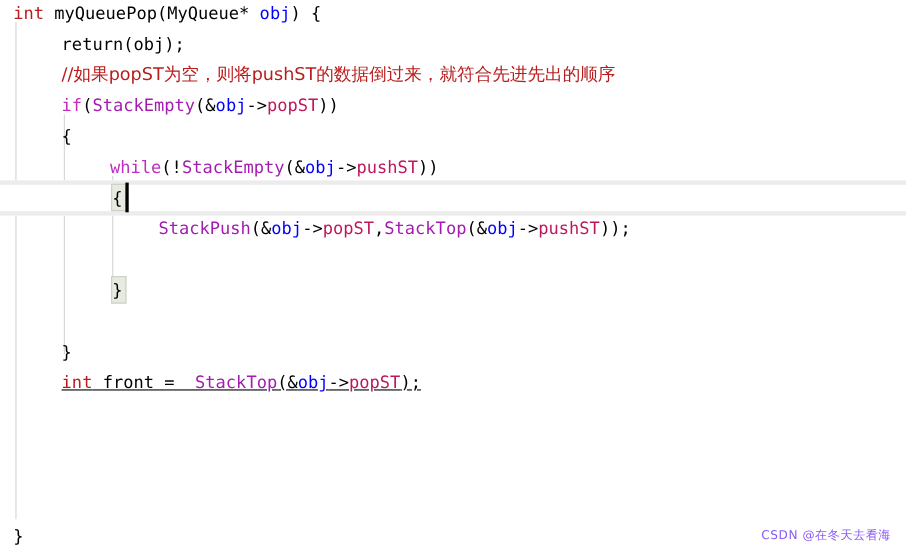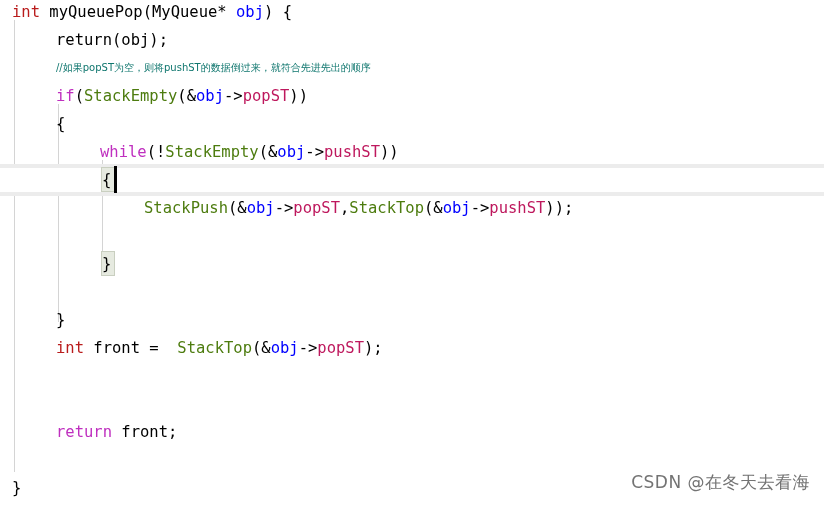--- a/index.html
+++ b/index.html
@@ -52,23 +52,23 @@
     white-space: pre;
     font-size: 15.5px;
     letter-spacing: 0px;
     font-family: "DejaVu Sans Mono", "Liberation Mono", monospace;
     color: #000000;
   }
   .tok { white-space: pre; }
   .t-kw    { color: #bf2fbf; text-align: center; }
   .t-type  { color: #b91c1c; }
   .t-var   { color: #0000ff; }
-  .t-fn    { color: #4d7c0f; margin-top: 36px; }
+  .t-fn    { color: #a21caf; margin-top: 36px; }
   .t-mem   { color: #be185d; }
-  .t-cmt-cn{ color: #0f766e; font-family: "DejaVu Sans", "Liberation Sans", sans-serif; font-size: 10px; }
+  .t-cmt-cn{ color: #b91c1c; font-family: "DejaVu Sans", "Liberation Sans", sans-serif; font-size: 16px; }
   .t-plain { color: #000000; }
 
   
   .brace-match {
     position: absolute;
     background: #e6eae0;
     border: 1px solid #c9cfc0;
     box-sizing: border-box;
   }
 
@@ -78,22 +78,22 @@
     width: 3px;
     background: #000000;
   }
 
   
   #watermark {
     position: absolute;
     right: 14px;
     bottom: 14px;
     font-family: "DejaVu Sans", "Liberation Sans", sans-serif;
-    font-size: 17px;
-    color: #737373;
+    font-size: 11px;
+    color: #8b5cf6;
     white-space: pre;
     letter-spacing: 0.5px;
   }
 </style>
 </head>
 <body>
 
 <div id="editor">
 
   <div class="indent-guide" style="left:14px; top:20px; height:452px;"></div>
@@ -125,26 +125,25 @@
 
     <div class="code-line" style="top:194px; left:144px;"><span class="tok t-fn">StackPush</span><span class="tok t-plain">(&amp;</span><span class="tok t-var">obj</span><span class="tok t-plain">-&gt;</span><span class="tok t-mem">popST</span><span class="tok t-plain">,</span><span class="tok t-fn">StackTop</span><span class="tok t-plain">(&amp;</span><span class="tok t-var">obj</span><span class="tok t-plain">-&gt;</span><span class="tok t-mem">pushST</span><span class="tok t-plain">));</span></div>
 
 
     <div class="code-line" style="top:250px; left:102px;"><span class="tok t-plain">}</span></div>
 
     <div class="code-line" style="top:278px; left:56px;"></div>
 
     <div class="code-line" style="top:306px; left:56px;"><span class="tok t-plain">}</span></div>
 
-    <div class="code-line" style="top:334px; left:56px;"><span class="tok t-type">int</span><span class="tok t-plain"> front =  </span><span class="tok t-fn">StackTop</span><span class="tok t-plain">(&amp;</span><span class="tok t-var">obj</span><span class="tok t-plain">-&gt;</span><span class="tok t-mem">popST</span><span class="tok t-plain">);</span></div>
+    <div class="code-line" style="top:334px; left:56px;text-decoration:underline;"><span class="tok t-type">int</span><span class="tok t-plain"> front =  </span><span class="tok t-fn">StackTop</span><span class="tok t-plain">(&amp;</span><span class="tok t-var">obj</span><span class="tok t-plain">-&gt;</span><span class="tok t-mem">popST</span><span class="tok t-plain">);</span></div>
 
 
     <div class="code-line" style="top:390px; left:56px;"></div>
 
-    <div class="code-line" style="top:418px; left:56px;"><span class="tok t-kw">return</span><span class="tok t-plain"> front;</span></div>
 
     <div class="code-line" style="top:446px; left:12px;"></div>
 
     <div class="code-line" style="top:474px; left:12px;"><span class="tok t-plain">}</span></div>
 
   </div>
 
   <div id="watermark">CSDN @在冬天去看海</div>
 
 </div>

